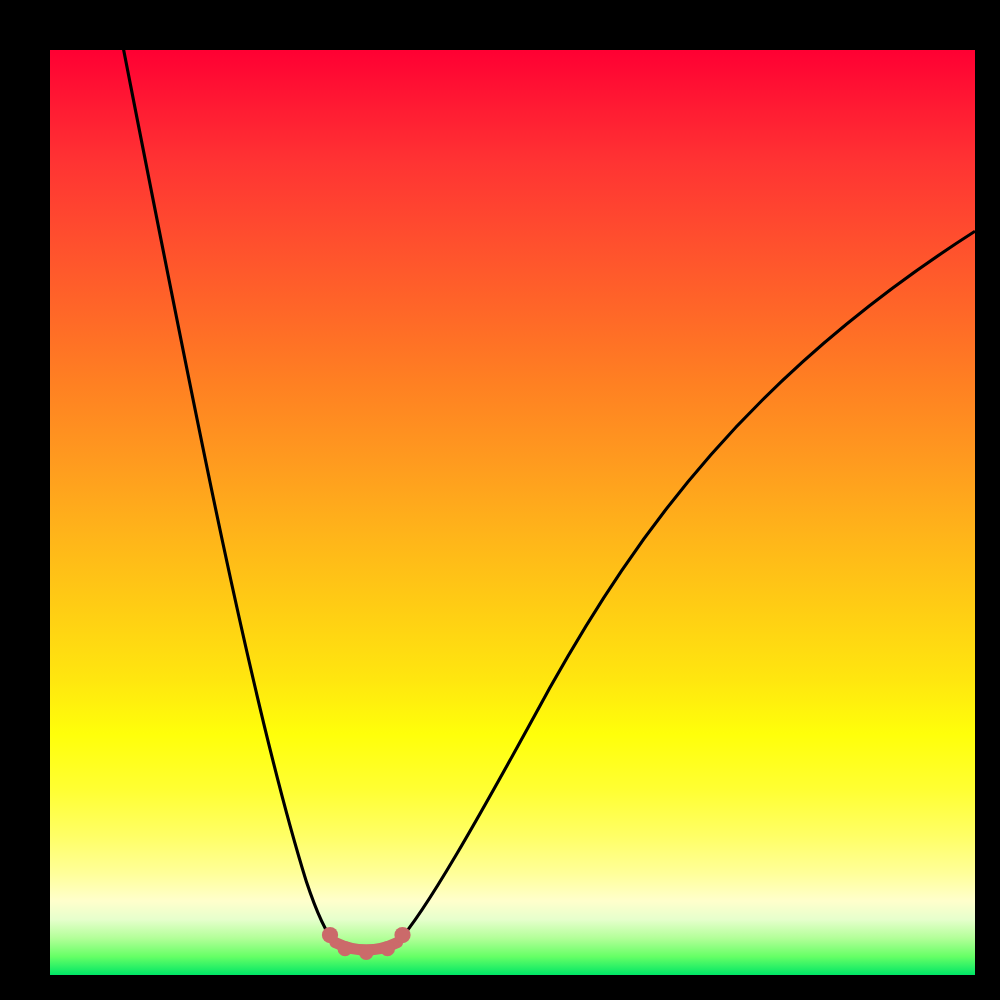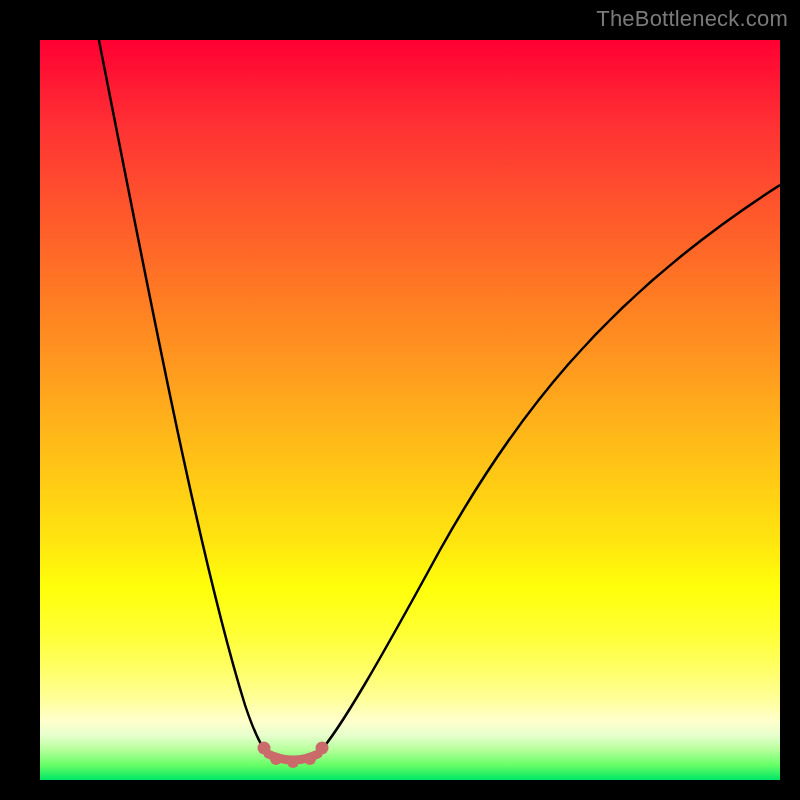--- a/index.html
+++ b/index.html
@@ -60,21 +60,20 @@
     left: 0;
     top: 0;
     width: 740px;
     height: 740px;
   }
 </style>
 </head>
 <body>
 <div class="frame">
 
-  <div class="watermark">TheBottleneck.com</div>
 
   <div class="plot-area">
     <svg class="curves" viewBox="0 0 740 740" preserveAspectRatio="none">
 
       <path d="M 55 -20
                C 110 260, 160 520, 205 665
                C 214 692, 221 707, 228 714" stroke="#000" stroke-width="2.5" fill="none"></path>
 
       <path d="M 278 714
                C 300 690, 340 620, 400 510

